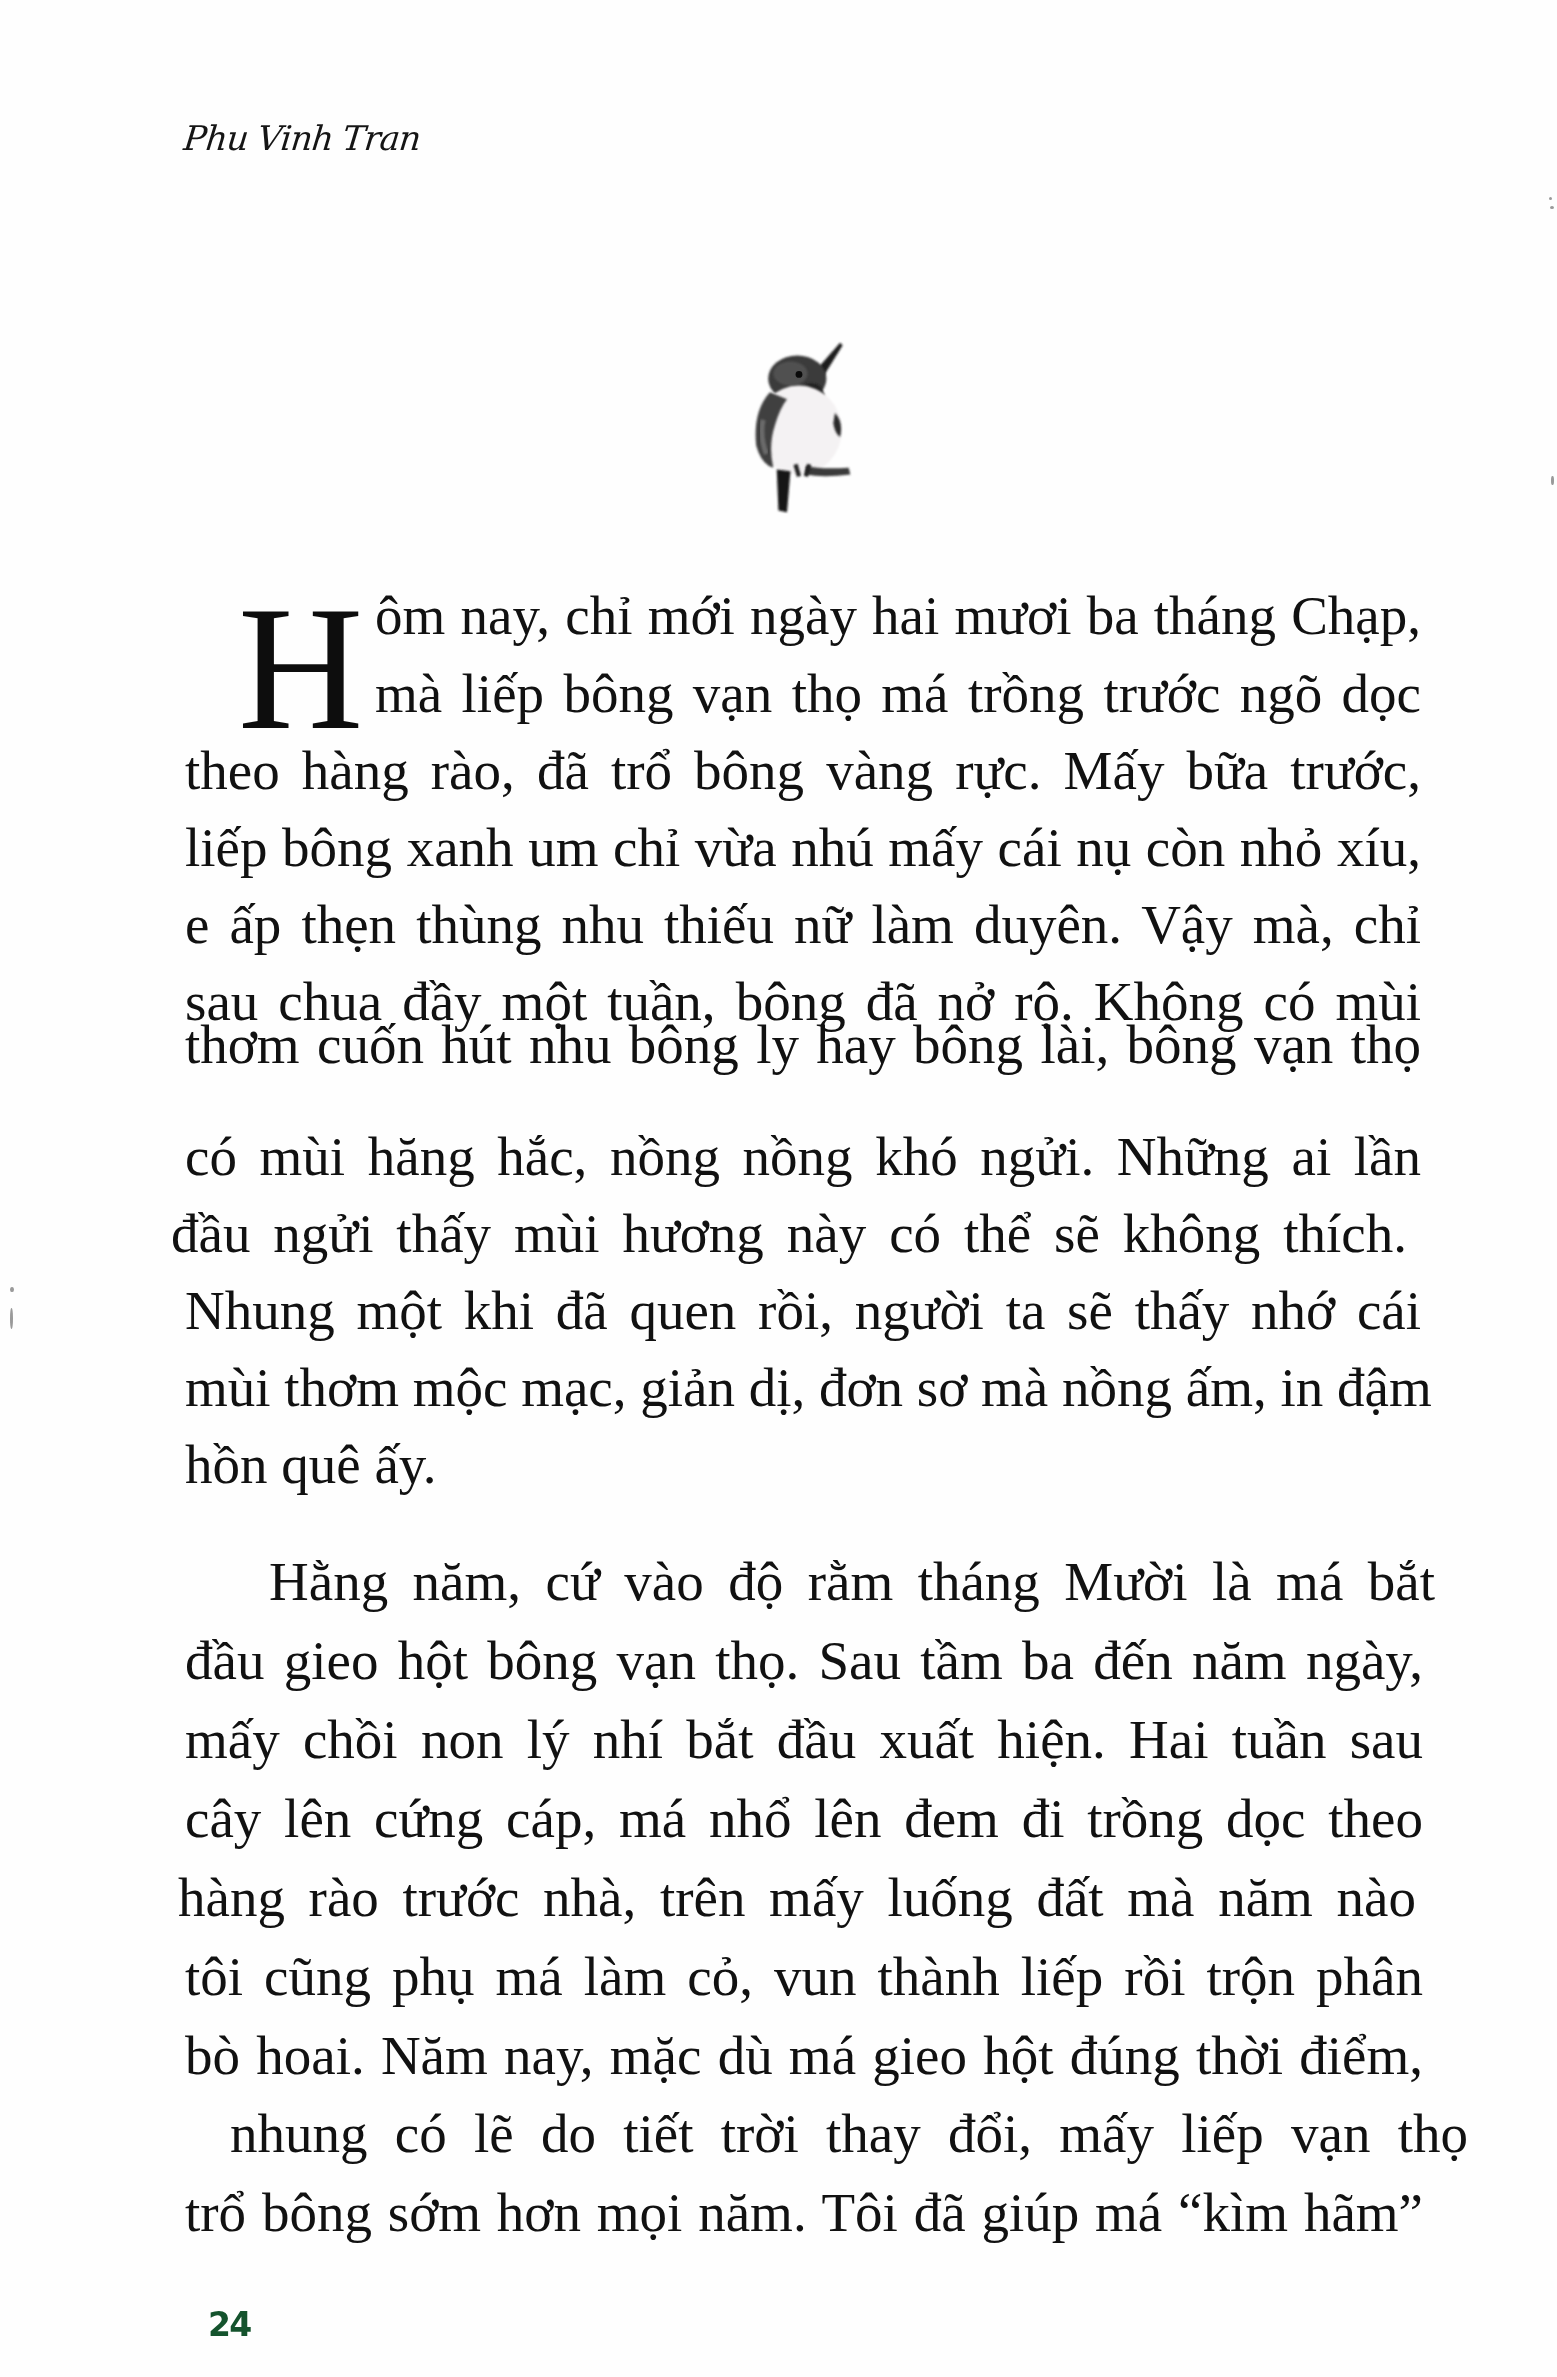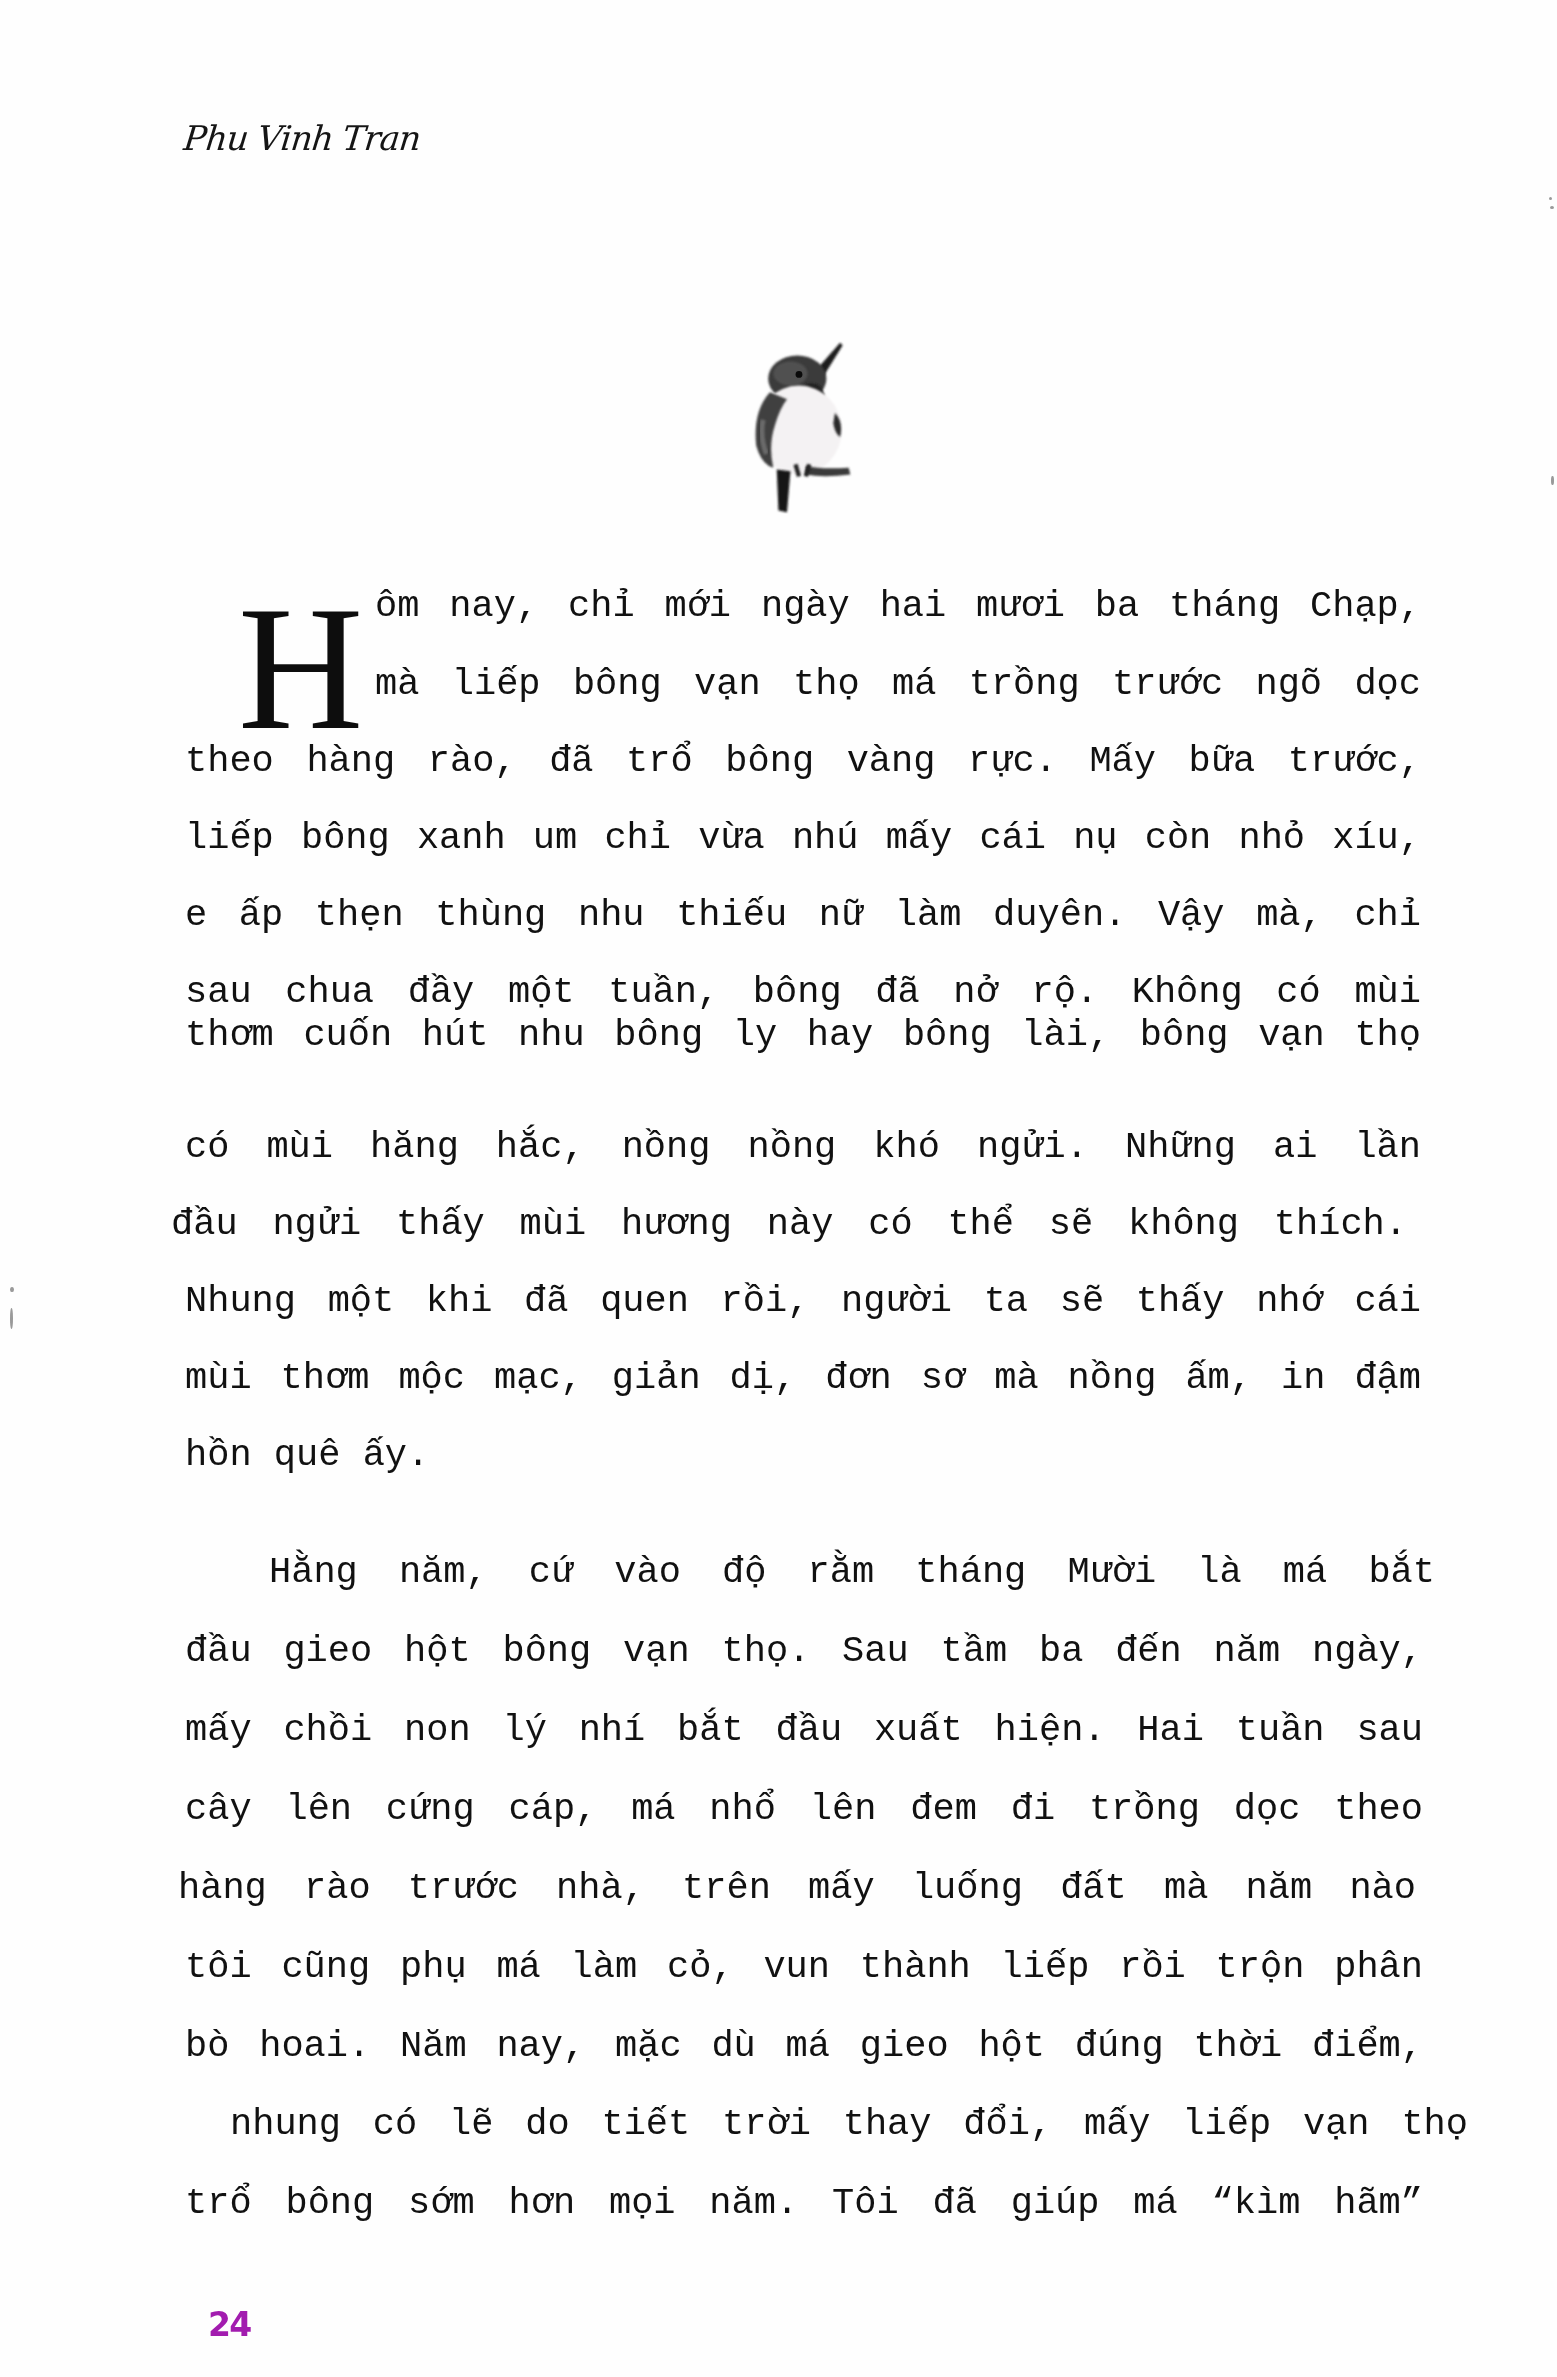--- a/index.html
+++ b/index.html
@@ -35,22 +35,22 @@
     }
     .ornament {
       position: absolute;
       left: 720px;
       top: 317px;
       width: 146px;
       height: 197px;
     }
     .text-line {
       position: absolute;
-      font-family: Liberation Mono, monospace;
-      font-size: 37px;
+      font-family: Liberation Serif, serif;
+      font-size: 55px;
       line-height: 1;
       color: #111111;
       white-space: nowrap;
       text-align: justify;
       text-align-last: justify;
     }
     .drop-cap {
       position: absolute;
       left: 238px;
       top: 580px;
@@ -62,21 +62,21 @@
       transform-origin: left top;
     }
     .page-number {
       position: absolute;
       left: 208px;
       top: 2305px;
       font-family: "DejaVu Sans", sans-serif;
       font-weight: bold;
       font-size: 33px;
       letter-spacing: -1.7px;
-      color: #a21caf;
+      color: #14532d;
     }
     .speck {
       position: absolute;
       background: #9a9a9a;
       border-radius: 50%;
     }
   </style>
 </head>
 <body>
 

